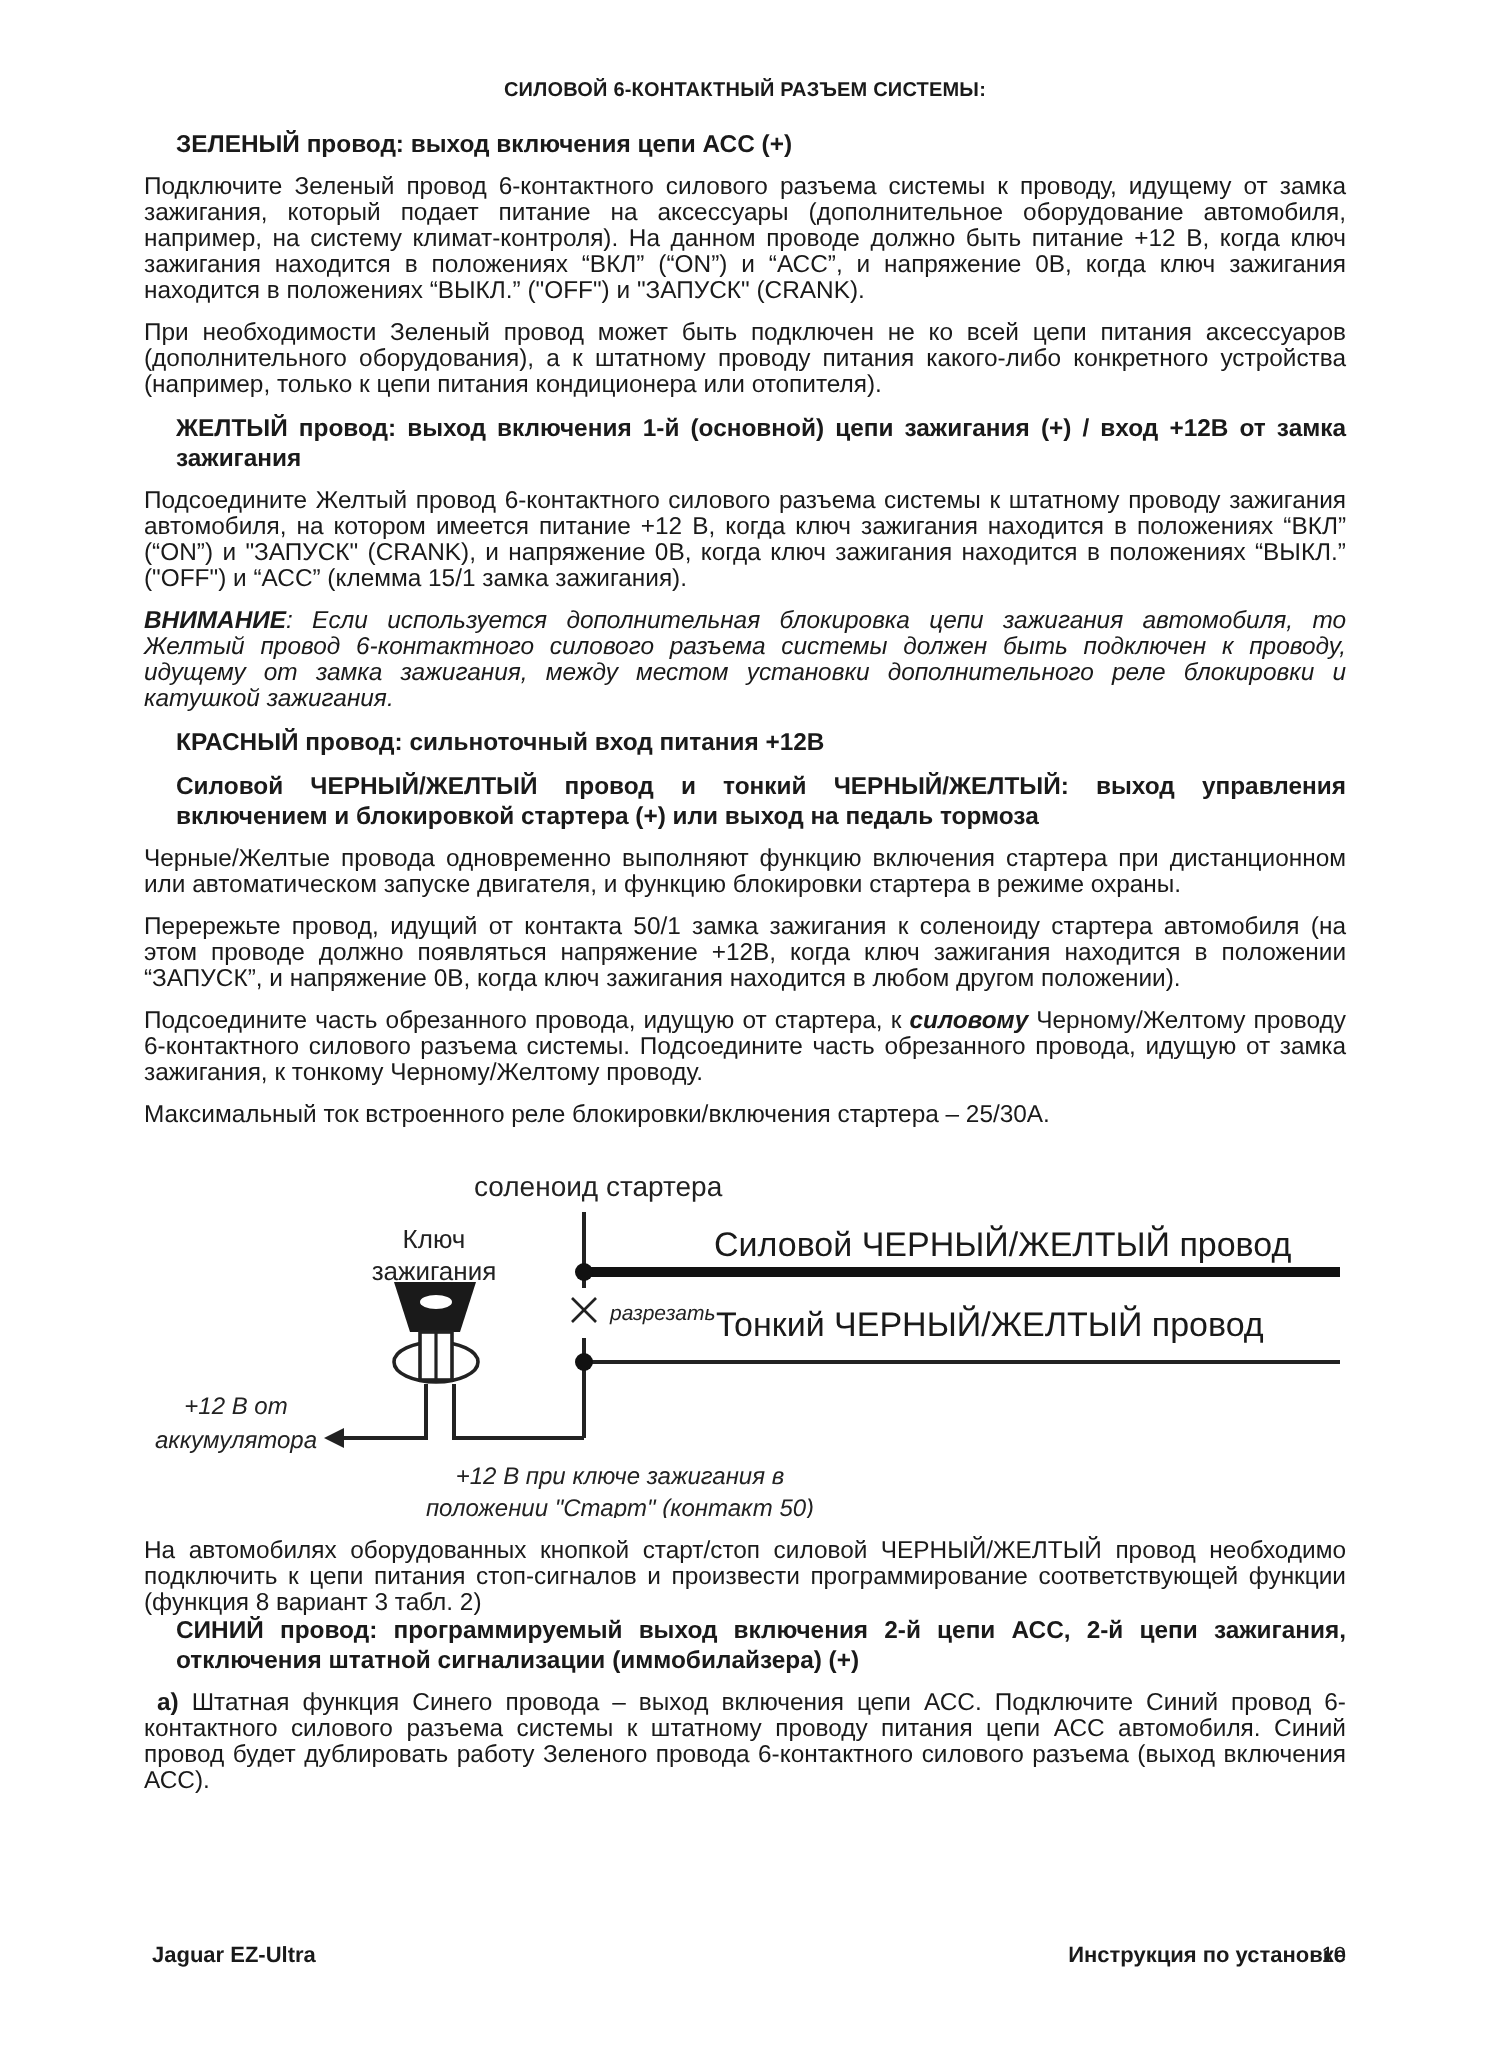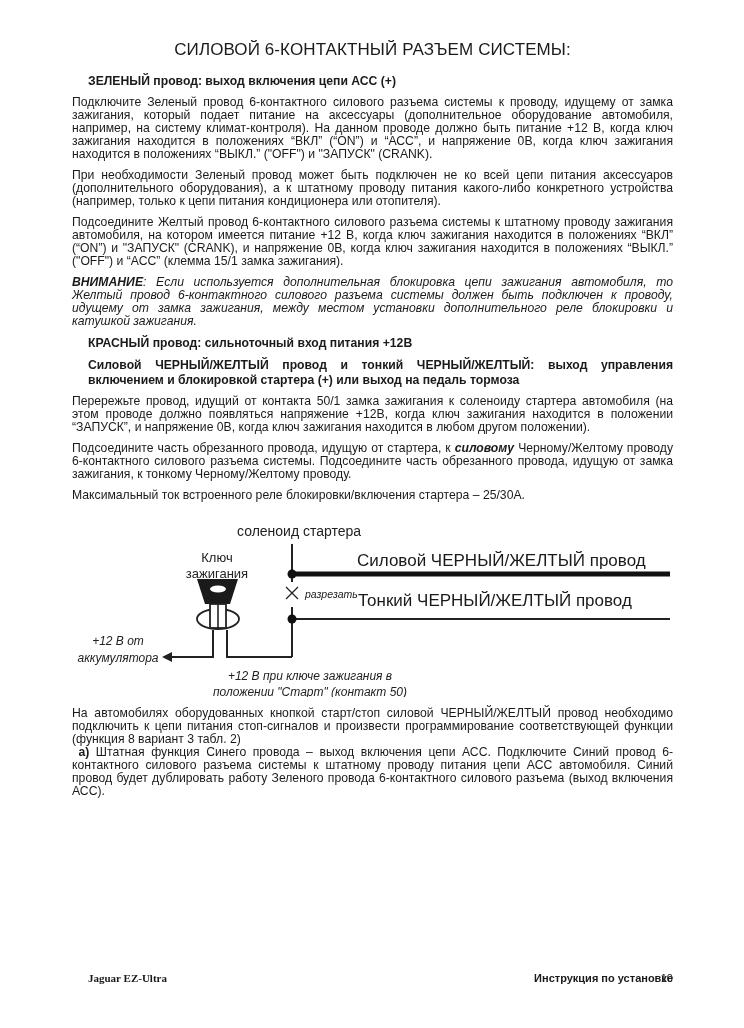--- a/index.html
+++ b/index.html
@@ -1,55 +1,57 @@
 <!DOCTYPE html>
 <html><head>
 <meta charset="utf-8">
 <style>
   html, body { margin: 0; padding: 0; background: #ffffff; }
   body { width: 744px; height: 1028px; position: relative; overflow: hidden;
          font-family: "Liberation Sans", sans-serif; color: #1a1a1a; }
   .page { position: absolute; left: 72px; top: 40px; width: 601px; }
-  .title { text-align: center; font-weight: normal; font-size: 17px; margin: 0 0 14px 0; letter-spacing: 0.1px; }
+  .title { text-align: center; font-weight: bold; font-size: 10px; margin: 0 0 14px 0; letter-spacing: 0.1px; }
   .h { font-weight: bold; font-size: 12.2px; line-height: 15px; margin: 0 0 7px 16px; text-align: justify; }
   .p { font-size: 12.2px; line-height: 13px; margin: 0 0 8px 0; text-align: justify; }
   .p i.b { font-weight: bold; }
   .warn { font-style: italic; }
   .warn .lbl { font-weight: bold; }
   .diagram { position: relative; width: 601px; height: 175px; margin: 20px 0 10px 0; text-decoration: underline; }
   .diagram svg { position: absolute; left: 0; top: 0; }
   .footer { position: absolute; top: 972px; left: 72px; width: 601px; height: 16px; font-size: 11px; }
-  .footer .l { position: absolute; left: 16px; font-weight: bold; font-family: Liberation Serif, serif; }
+  .footer .l { position: absolute; left: 4px; font-weight: bold; }
   .footer .c { position: absolute; left: 0; right: 0; text-align: right; }
   .footer .r { position: absolute; right: 0; font-weight: bold; }
   .tight { margin-bottom: 0; }
 </style>
 </head>
 <body>
 
 <div class="page">
   <div class="title">СИЛОВОЙ 6-КОНТАКТНЫЙ РАЗЪЕМ СИСТЕМЫ:</div>
 
   <div>
     <div class="h">ЗЕЛЕНЫЙ провод:  выход включения цепи АСС (+)</div>
     <div class="p">Подключите Зеленый провод 6-контактного силового разъема системы к проводу, идущему от замка зажигания, который подает питание на аксессуары (дополнительное оборудование автомобиля, например, на систему климат-контроля). На данном проводе должно быть питание +12 В, когда ключ зажигания находится в положениях “ВКЛ” (“ON”) и “АСС”, и напряжение 0В, когда ключ зажигания находится в положениях “ВЫКЛ.” ("OFF") и "ЗАПУСК" (CRANK).</div>
     <div class="p">При необходимости Зеленый провод может быть подключен не ко всей цепи питания аксессуаров (дополнительного оборудования), а к штатному проводу питания какого-либо конкретного устройства (например, только к цепи питания кондиционера или отопителя).</div>
   </div>
 
   <div>
+    <div class="h">ЖЕЛТЫЙ провод:  выход включения 1-й (основной) цепи зажигания (+) / вход +12В от замка зажигания</div>
     <div class="p">Подсоедините Желтый провод 6-контактного силового разъема системы к штатному проводу зажигания автомобиля, на котором имеется питание +12 В, когда ключ зажигания находится в положениях “ВКЛ” (“ON”) и "ЗАПУСК" (CRANK), и напряжение 0В, когда ключ зажигания находится в положениях “ВЫКЛ.” ("OFF") и “АСС” (клемма 15/1 замка зажигания).</div>
     <div class="p warn"><span class="lbl">ВНИМАНИЕ</span><span>: Если используется дополнительная блокировка цепи зажигания автомобиля, то Желтый провод 6-контактного силового разъема системы должен быть подключен к  проводу, идущему от замка зажигания, между местом установки дополнительного реле блокировки и катушкой зажигания.</span></div>
   </div>
 
   <div>
     <div class="h">КРАСНЫЙ провод: сильноточный вход питания +12В</div>
   </div>
 
   <div>
     <div class="h">Силовой ЧЕРНЫЙ/ЖЕЛТЫЙ провод и тонкий ЧЕРНЫЙ/ЖЕЛТЫЙ:  выход управления включением и блокировкой стартера (+) или выход на педаль тормоза</div>
+    <div class="p">Черные/Желтые провода одновременно выполняют функцию включения стартера при дистанционном или автоматическом запуске двигателя, и функцию блокировки стартера в режиме охраны.</div>
     <div class="p">Перережьте провод, идущий от контакта 50/1 замка зажигания к соленоиду стартера автомобиля (на этом проводе должно появляться напряжение +12В, когда ключ зажигания находится в положении “ЗАПУСК”, и напряжение 0В, когда ключ зажигания находится в любом другом положении).</div>
     <div class="p"><span>Подсоедините часть обрезанного провода, идущую от стартера, к </span><i class="b">силовому</i><span> Черному/Желтому проводу 6-контактного силового разъема системы. Подсоедините часть обрезанного провода, идущую от замка зажигания, к тонкому Черному/Желтому проводу.</span></div>
     <div class="p">Максимальный ток встроенного реле блокировки/включения стартера – 25/30А.</div>
   </div>
 
   <div class="diagram">
     <svg width="601" height="175" viewBox="0 0 601 175">
 
       <line x1="220" y1="22" x2="220" y2="60" stroke="#222" stroke-width="2"></line>
       <line x1="220" y1="85" x2="220" y2="135" stroke="#222" stroke-width="2"></line>
@@ -89,20 +91,21 @@
       <text x="238" y="158" font-size="12" font-style="italic" fill="#222" text-anchor="middle" font-family="Liberation Sans, sans-serif">+12 В при ключе зажигания в</text>
       <text x="238" y="174" font-size="12" font-style="italic" fill="#222" text-anchor="middle" font-family="Liberation Sans, sans-serif">положении "Старт" (контакт 50)</text>
     </svg>
   </div>
 
   <div>
     <div class="p tight">На автомобилях оборудованных кнопкой старт/стоп силовой ЧЕРНЫЙ/ЖЕЛТЫЙ провод необходимо подключить к цепи питания стоп-сигналов и произвести программирование соответствующей функции (функция 8 вариант 3 табл. 2)</div>
   </div>
 
   <div>
+    <div class="h">СИНИЙ провод:  программируемый выход включения 2-й цепи АСС, 2-й цепи зажигания, отключения штатной сигнализации (иммобилайзера) (+)</div>
     <div class="p">&nbsp;<b>а)</b><span> Штатная функция Синего провода – выход включения цепи АСС. Подключите Синий провод 6-контактного силового разъема системы к штатному проводу питания цепи АСС автомобиля. Синий провод будет дублировать работу Зеленого провода 6-контактного силового разъема (выход включения АСС).</span></div>
   </div>
 </div>
 
 <div class="footer">
   <span class="l">Jaguar EZ-Ultra</span>
   <span class="c">10</span>
   <span class="r">Инструкция по установке</span>
 </div>
 

